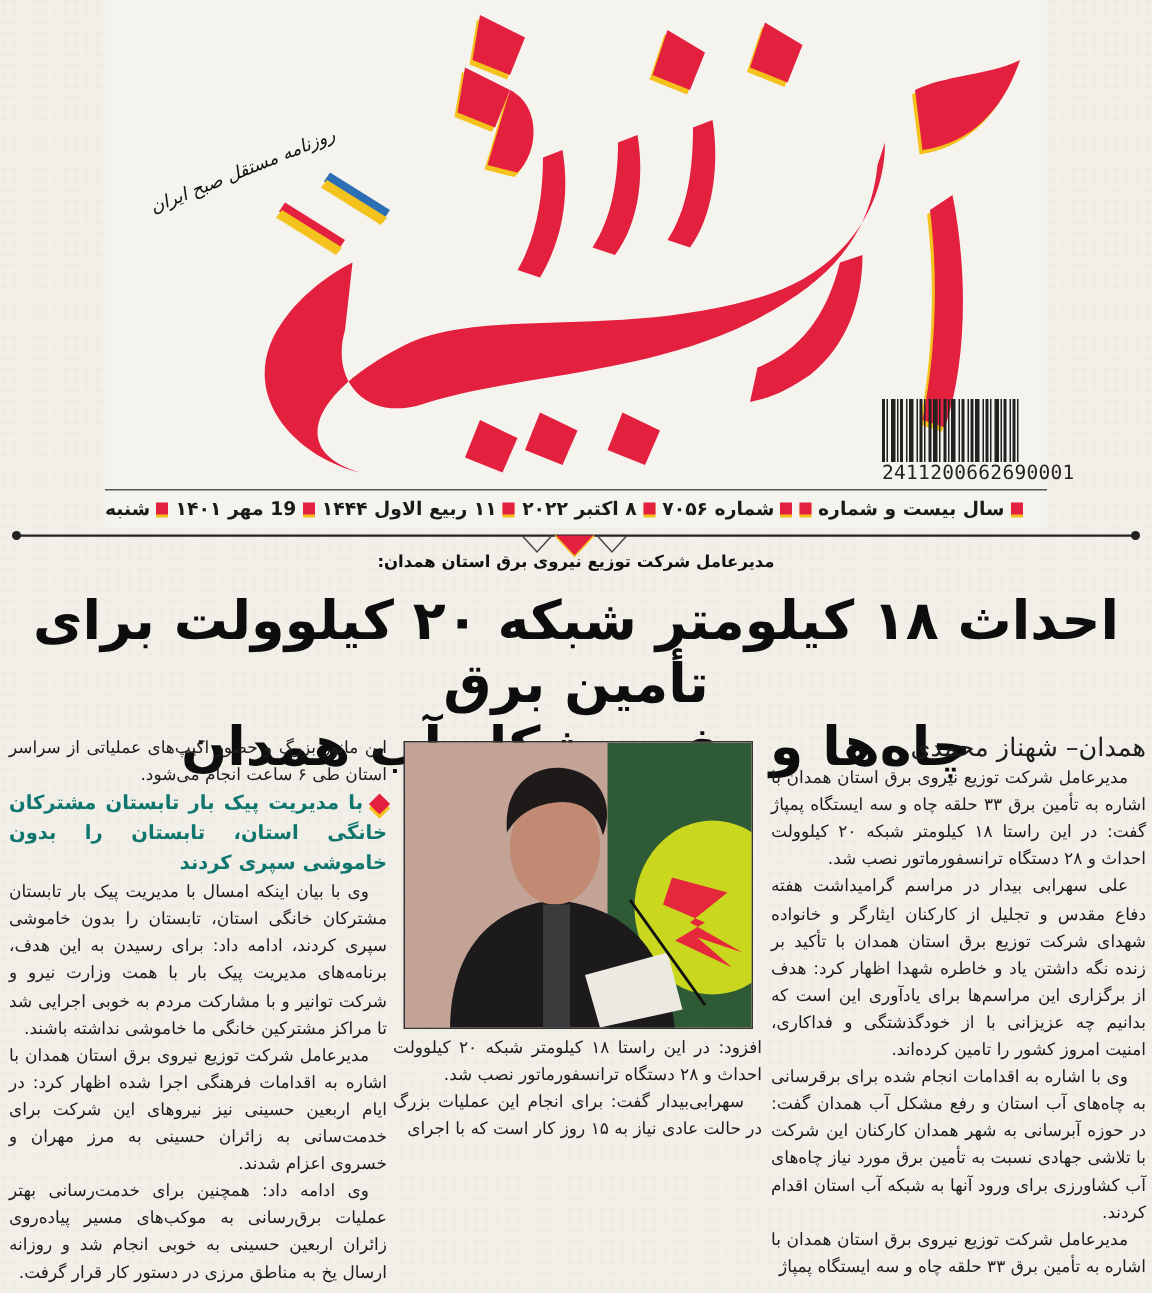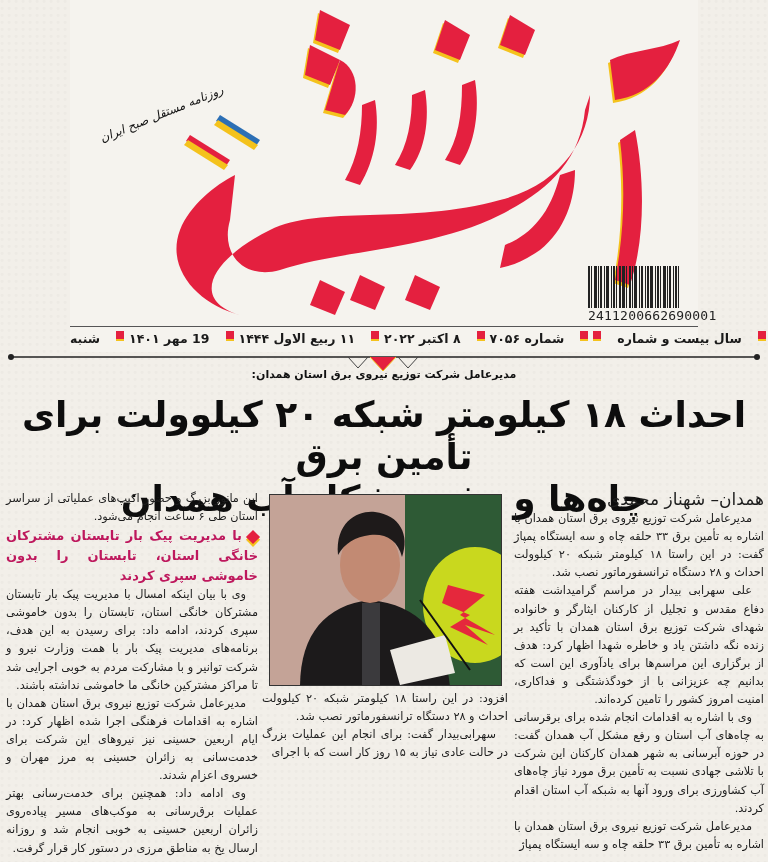--- a/index.html
+++ b/index.html
@@ -38,21 +38,21 @@
       font-family: "DejaVu Sans Mono", monospace; font-size: 13px; letter-spacing: 0.2px;
       color: #222; text-align: center;
     }
     .dateline {
       position: absolute; left: 0; top: 326px; width: 628px; height: 24px;
       border-top: 1.5px solid #555;
       display: flex; flex-direction: row-reverse; justify-content: flex-start; align-items: center;
       gap: 5px; padding-right: 4px; direction: rtl;
       font-family: "DejaVu Sans", sans-serif; font-weight: bold; font-size: 12.5px; color: #1a1a1a;
     }
-    .dateline .seg { display: flex; align-items: flex-start; gap: 16px; white-space: nowrap; }
+    .dateline .seg { display: flex; align-items: center; gap: 4px; white-space: nowrap; }
     .sq {
       display: inline-block; width: 8px; height: 8px; background: #e4203f;
       box-shadow: 0 2px 0 #f4c21c;
     }
 
     
     .divider { position: absolute; left: 8px; top: 352px; width: 752px; height: 24px; }
 
     
     .kicker {
@@ -71,21 +71,21 @@
       font-size: 11.3px; line-height: 18.1px; color: #1d1d1d;
     }
     .col p { text-indent: 12px; }
     .col .byline { font-weight: normal; font-size: 17px; text-indent: 0; margin-bottom: 2px; }
     .col-right { left: 514px; width: 250px; }
     .col-mid { left: 262px; width: 246px; }
     .col-left { left: 6px; width: 252px; }
     .col-mid .text { position: absolute; top: 200px; left: 0; width: 246px; }
     .subhead {
       font-weight: bold; font-size: 13px; line-height: 20px; text-indent: 0 !important;
-      color: #be185d; position: relative;
+      color: #0f766e; position: relative;
     }
     .diamond {
       display: inline-block; width: 10px; height: 10px; background: #e4203f;
       transform: rotate(45deg); margin-left: 6px; vertical-align: middle;
       box-shadow: 2px 2px 0 #f4c21c;
     }
 
     
     .photo {
       position: absolute; left: 269px; top: 494px; width: 233px; height: 192px;

